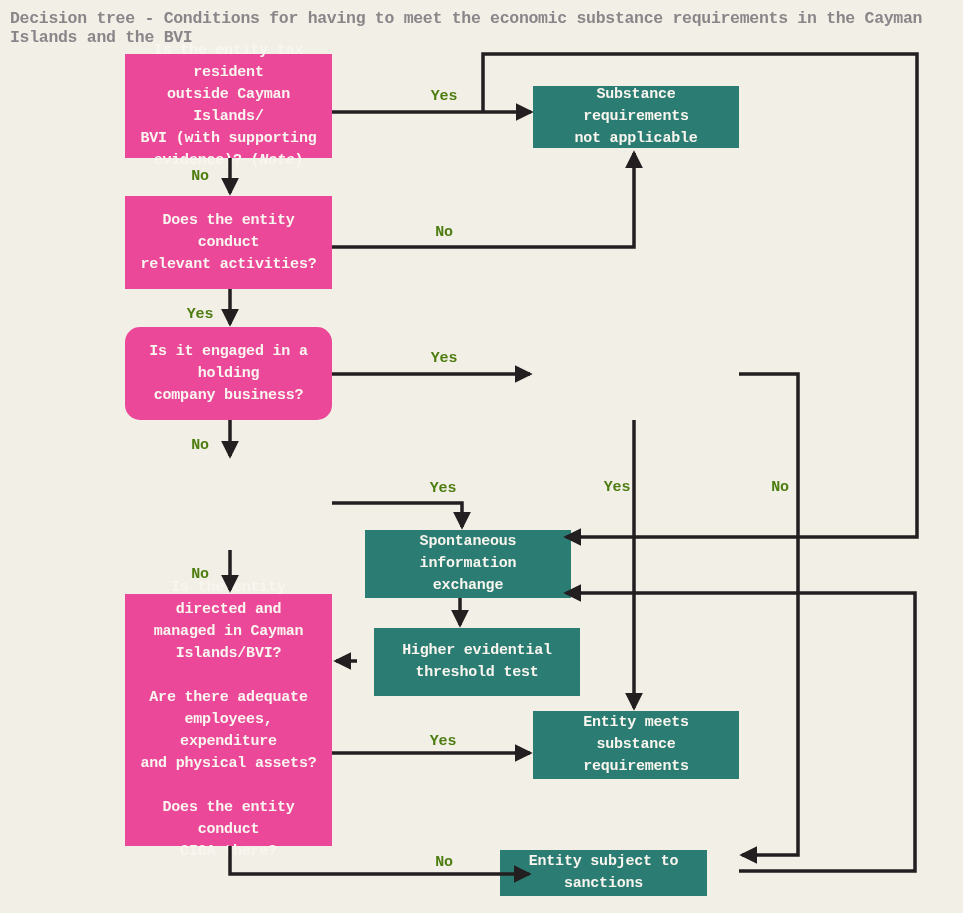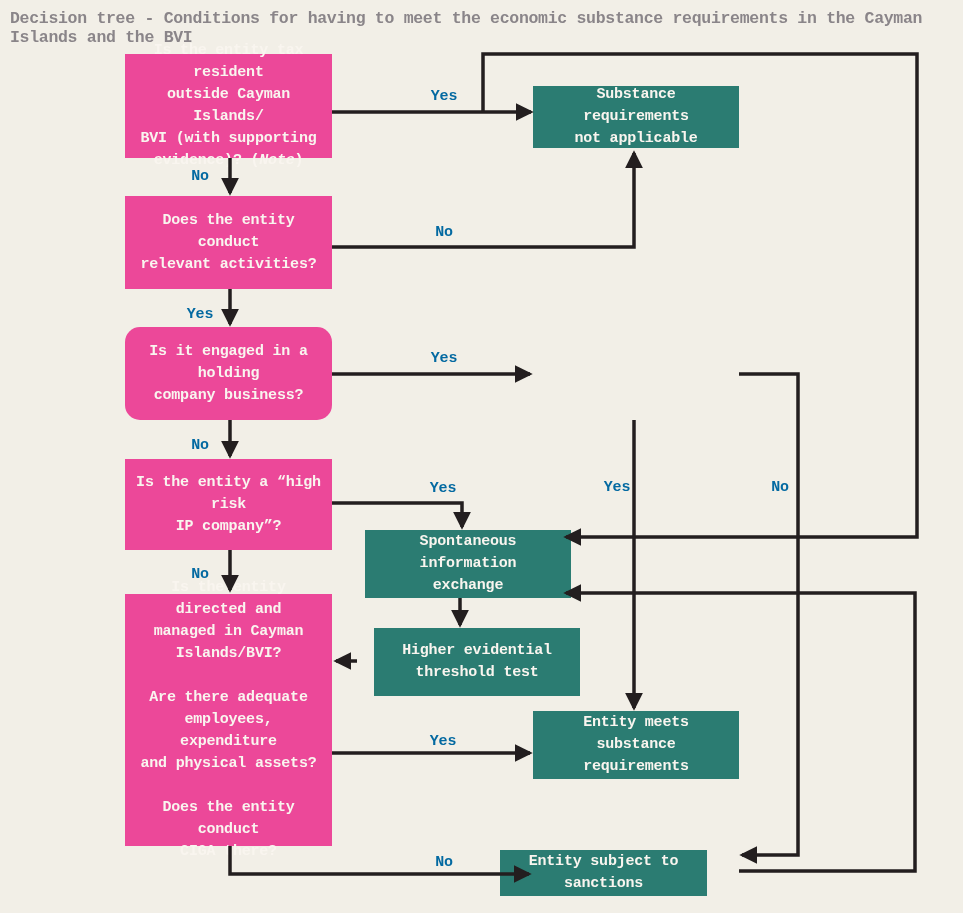--- a/index.html
+++ b/index.html
@@ -15,21 +15,21 @@
     position:absolute;display:flex;align-items:center;justify-content:center;
     text-align:center;color:#f9f5ef;font-weight:bold;font-size:15px;
     line-height:22px;letter-spacing:-0.2px;padding:4px 10px;box-sizing:border-box;
   }
   .box .txt{white-space:pre-line;}
   .q{background:#ec4899;}
   .o{background:#2b7c72;justify-content:center;}
   .it{font-style:italic;}
   .lbl{
     position:absolute;transform:translate(-50%,-50%);
-    color:#0369a1;font-weight:bold;font-size:15px;letter-spacing:-0.2px;
+    color:#4d7c0f;font-weight:bold;font-size:15px;letter-spacing:-0.2px;
   }
   svg.connectors{position:absolute;left:0;top:0;pointer-events:none;}
   svg.connectors path{fill:none;stroke:#231e1f;stroke-width:3.5;stroke-linejoin:miter;}
 </style>
 </head>
 <body>
 
 <div class="stage">
 
   <div class="title">Decision tree - Conditions for having to meet the economic substance requirements in the Cayman Islands and the BVI</div>
@@ -44,24 +44,20 @@
   <div class="box q" style="left:125px;top:196px;width:207px;height:93px;">
     <div class="txt">Does the entity conduct
 relevant activities?</div>
   </div>
 
   <div class="box q" style="left:125px;top:327px;width:207px;height:93px;border-radius:15px;">
     <div class="txt">Is it engaged in a holding
 company business?</div>
   </div>
 
-  <div class="box q" style="left:125px;top:459px;width:207px;height:91px;">
-    <div class="txt">Is the entity a “high risk
-IP company”?</div>
-  </div>
 
   <div class="box q" style="left:125px;top:594px;width:207px;height:252px;">
     <div class="txt">Is the entity directed and
 managed in Cayman
 Islands/BVI?
 
 Are there adequate
 employees, expenditure
 and physical assets?
 

